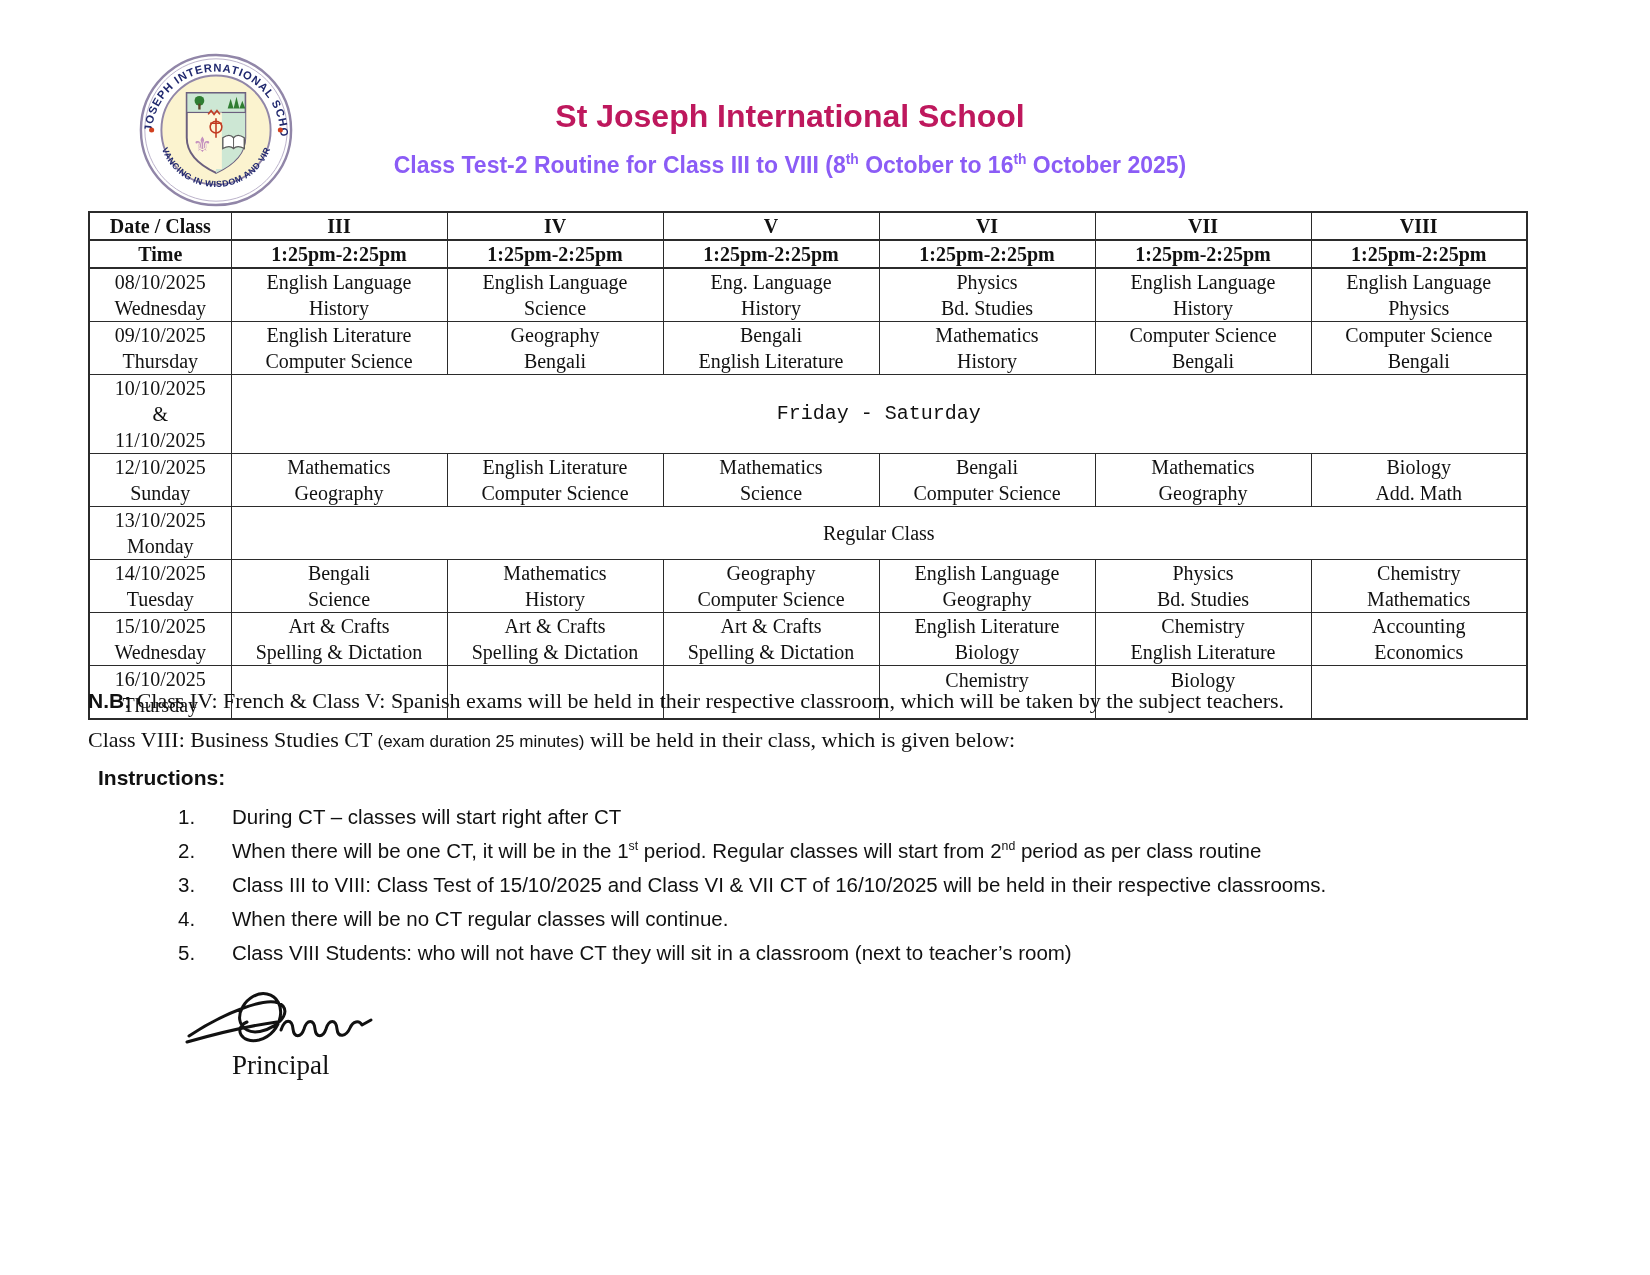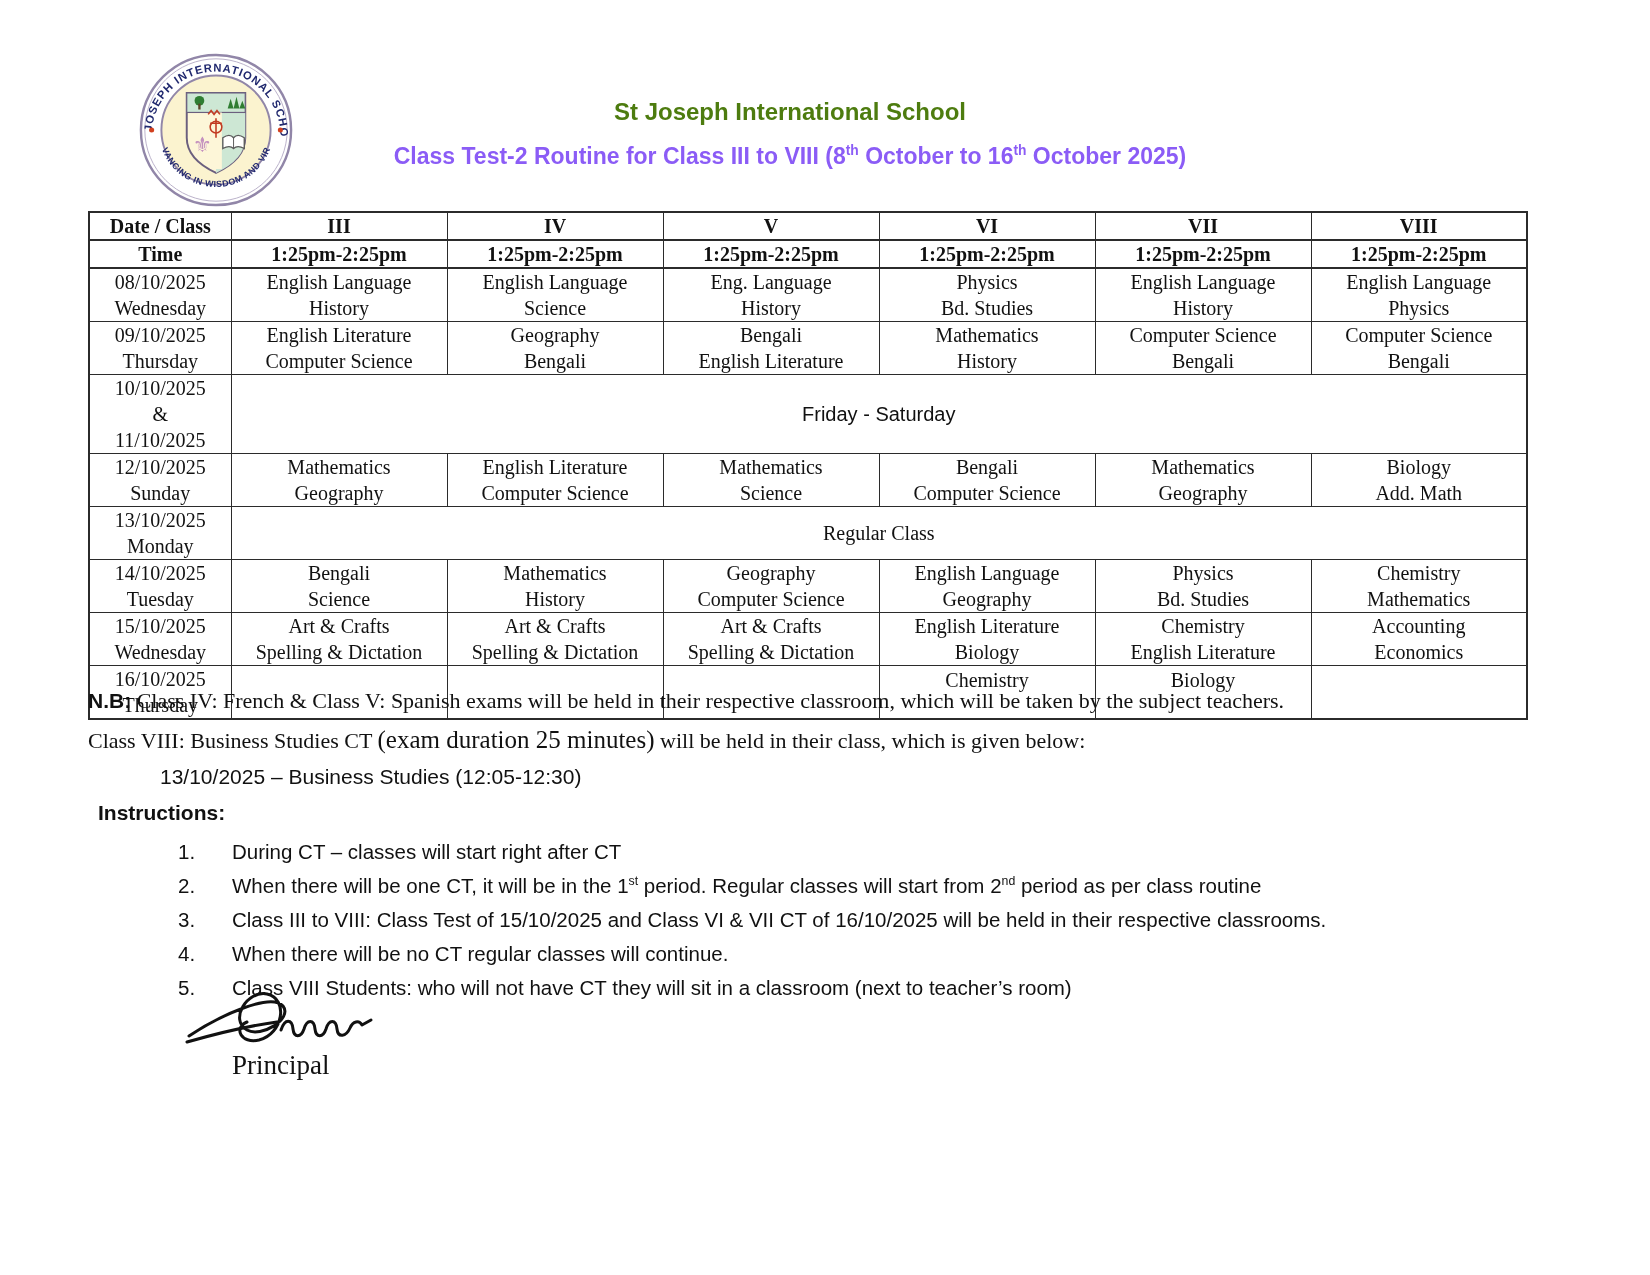--- a/index.html
+++ b/index.html
@@ -3,21 +3,21 @@
 <meta charset="utf-8">
 <style>
   html,body{margin:0;padding:0;}
   body{
     width:1650px;height:1275px;background:#ffffff;position:relative;
     font-family:"Liberation Serif", serif;color:#111;overflow:hidden;
   }
   
   .logo{position:absolute;left:138px;top:52px;width:156px;height:156px;}
   .titles{position:absolute;left:90px;top:98px;width:1400px;text-align:center;}
-  .title-main{font-family:"Liberation Sans",sans-serif;font-weight:bold;font-size:24px;color:#4d7c0f;letter-spacing:0px;}
+  .title-main{font-family:"Liberation Sans",sans-serif;font-weight:bold;font-size:32px;color:#be185d;letter-spacing:0px;}
   .title-sub{font-family:"Liberation Sans",sans-serif;font-weight:bold;font-size:23px;margin-top:17px;color:#8b5cf6;}
   sup.sb{font-size:60%;vertical-align:super;line-height:0;}
   
   table.routine{
     position:absolute;left:88px;top:211px;width:1440px;
     border-collapse:collapse;table-layout:fixed;
     font-family:"Liberation Serif",serif;
   }
   table.routine th,table.routine td{
     border:1px solid #2b2b2b;text-align:center;vertical-align:middle;
@@ -26,30 +26,30 @@
   table.routine{border:2px solid #2b2b2b;}
   tr.rh-head{height:27px;}
   tr.rh-head th{font-weight:bold;font-size:20px;border-bottom:2px solid #2b2b2b;margin-top:16px;}
   tr.rh-time{height:22px;}
   tr.rh-time th{font-weight:bold;font-size:20px;border-bottom:2px solid #2b2b2b;}
   tr.rh-std{height:52px;font-family:Liberation Serif, serif;}
   tr.rh-fs{height:66px;}
   tr.rh-reg{height:47px;}
   tr.rh-last{height:45px;border-radius:8px;}
   th.datecell{font-weight:bold;font-size:19.5px;line-height:24px;}
-  td.merged-sans{font-family:Liberation Sans, sans-serif;font-weight:bold;font-size:25px;}
+  td.merged-sans{font-family:Liberation Mono, monospace;font-weight:bold;font-size:25px;}
   td.merged-serif{font-weight:bold;font-size:23px;font-family:"Liberation Serif",serif;}
   tr.rh-last td{vertical-align:top;}
   tr.rh-last td .l1{margin-top:1px;}
   
   .notes{position:absolute;left:88px;top:686px;width:1475px;}
   .nb-line{font-size:22px;line-height:30px;margin-bottom:9px;}
   .nb-label{font-family:"Liberation Sans",sans-serif;font-weight:bold;font-size:21px;}
   .line2{font-size:22px;line-height:30px;margin-bottom:9px;}
-  .seg-sans{font-family:Liberation Serif, serif;font-size:25px;}
+  .seg-sans{font-family:Liberation Sans, sans-serif;font-size:17px;}
   .line3{font-family:"Liberation Sans",sans-serif;font-size:21px;padding-left:72px;margin-bottom:12px;}
   .inst-heading{font-family:"Liberation Sans",sans-serif;font-weight:bold;font-size:21px;padding-left:10px;margin-bottom:13px;}
   .inst-item{display:flex;font-family:"Liberation Sans",sans-serif;font-size:20.5px;line-height:27px;margin-bottom:7px;}
   .inst-num{margin-left:90px;width:54px;flex:0 0 54px;}
   .inst-text{flex:1;}
   
   .signature{position:absolute;left:185px;top:982px;width:220px;height:72px;}
   .principal{position:absolute;left:232px;top:1050px;font-size:27px;font-family:"Liberation Serif",serif;}
 </style>
 </head>
@@ -326,21 +326,20 @@
     <td>
           <div class="l1"></div>
         </td>
   </tr>
   </tbody>
 </table>
 
 <div class="notes">
   <div class="nb-line"><span class="nb-label">N.B:</span><span> Class IV: French &amp; Class V: Spanish exams will be held in their respective classroom, which will be taken by the subject teachers.</span></div>
   <div class="line2"><span>Class VIII: Business Studies CT </span><span class="seg-sans">(exam duration 25 minutes)</span><span> will be held in their class, which is given below:</span></div>
-  <div class="line3">13/10/2025 – Business Studies (12:05-12:30)</div>
 
   <div class="inst-heading">Instructions:</div>
 
   <div class="inst-item">
     <span class="inst-num">1.</span>
     <span class="inst-text">During CT – classes will start right after CT</span>
   </div>
   <div class="inst-item">
     <span class="inst-num">2.</span>
     <span class="inst-text"><span>When there will be one CT, it will be in the 1</span><sup class="sb">st</sup><span> period. Regular classes will start from 2</span><sup class="sb">nd</sup><span> period as per class routine</span></span>

